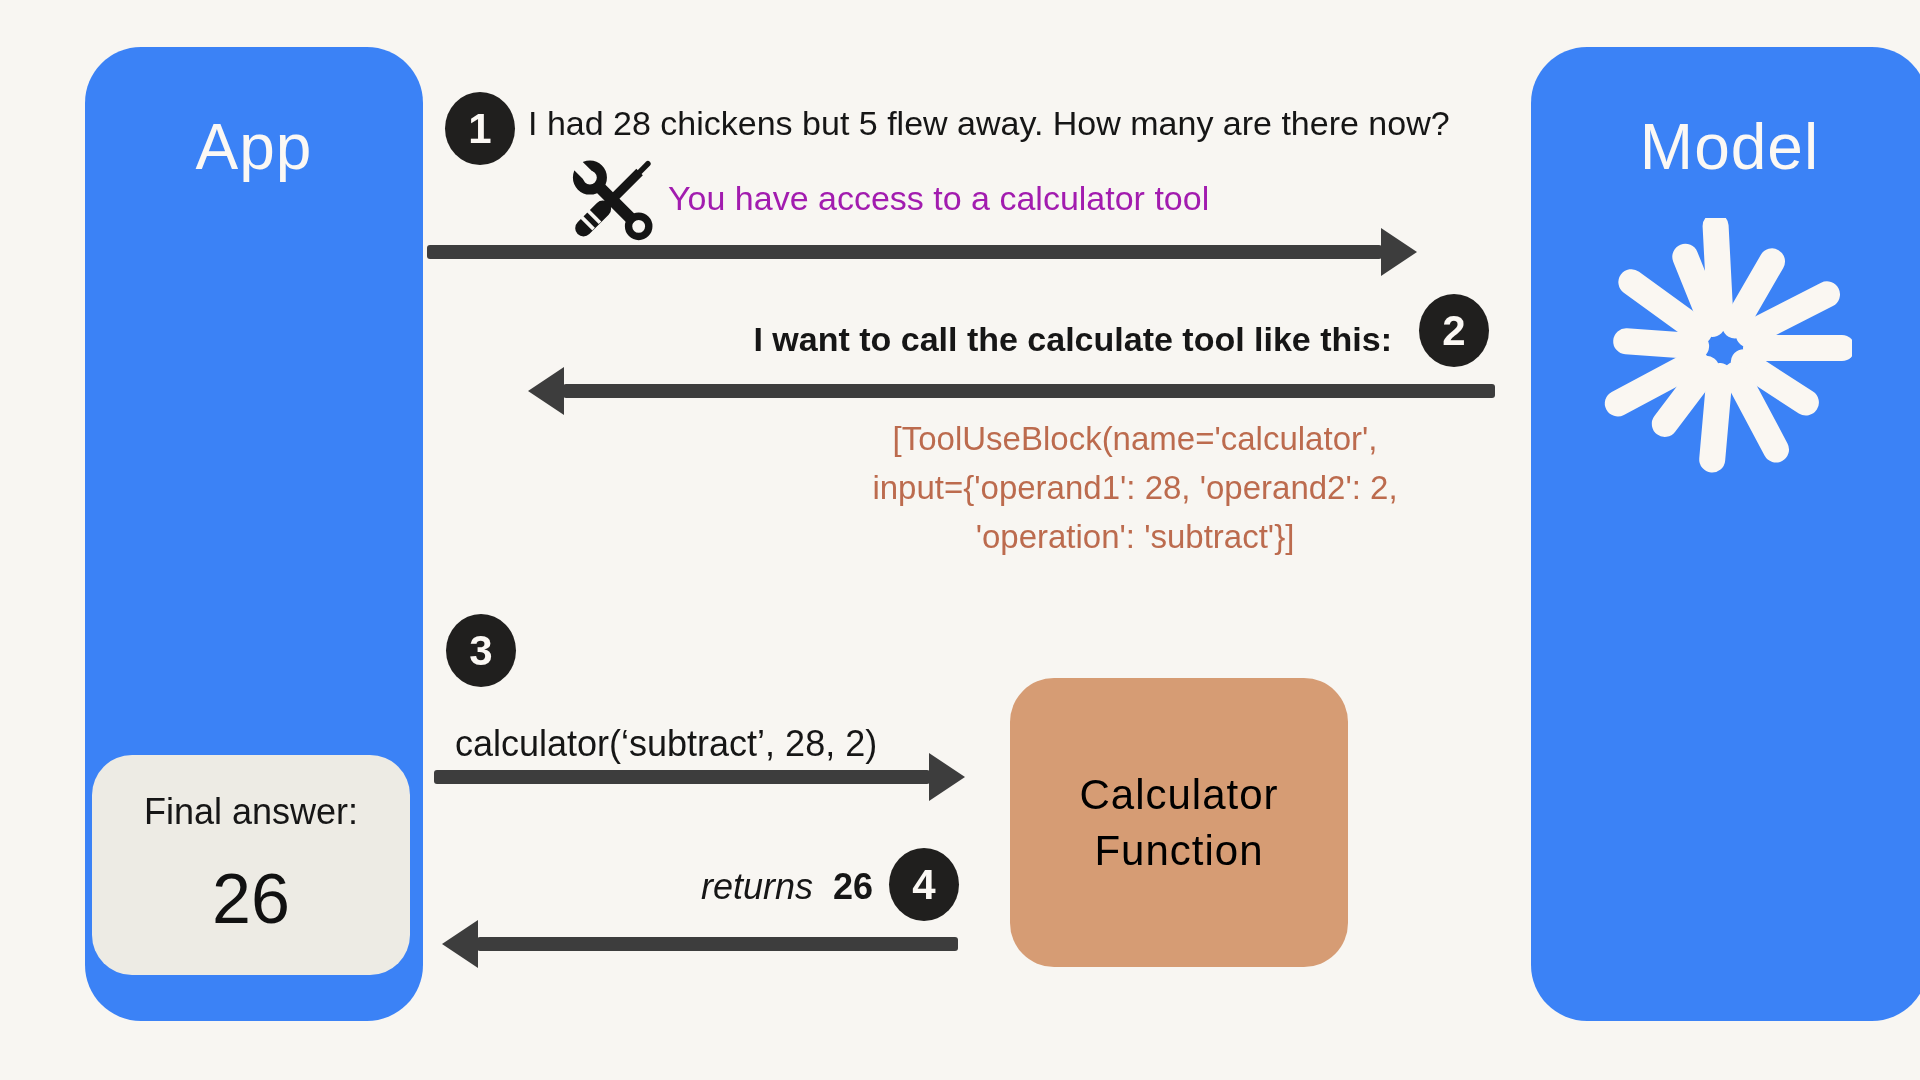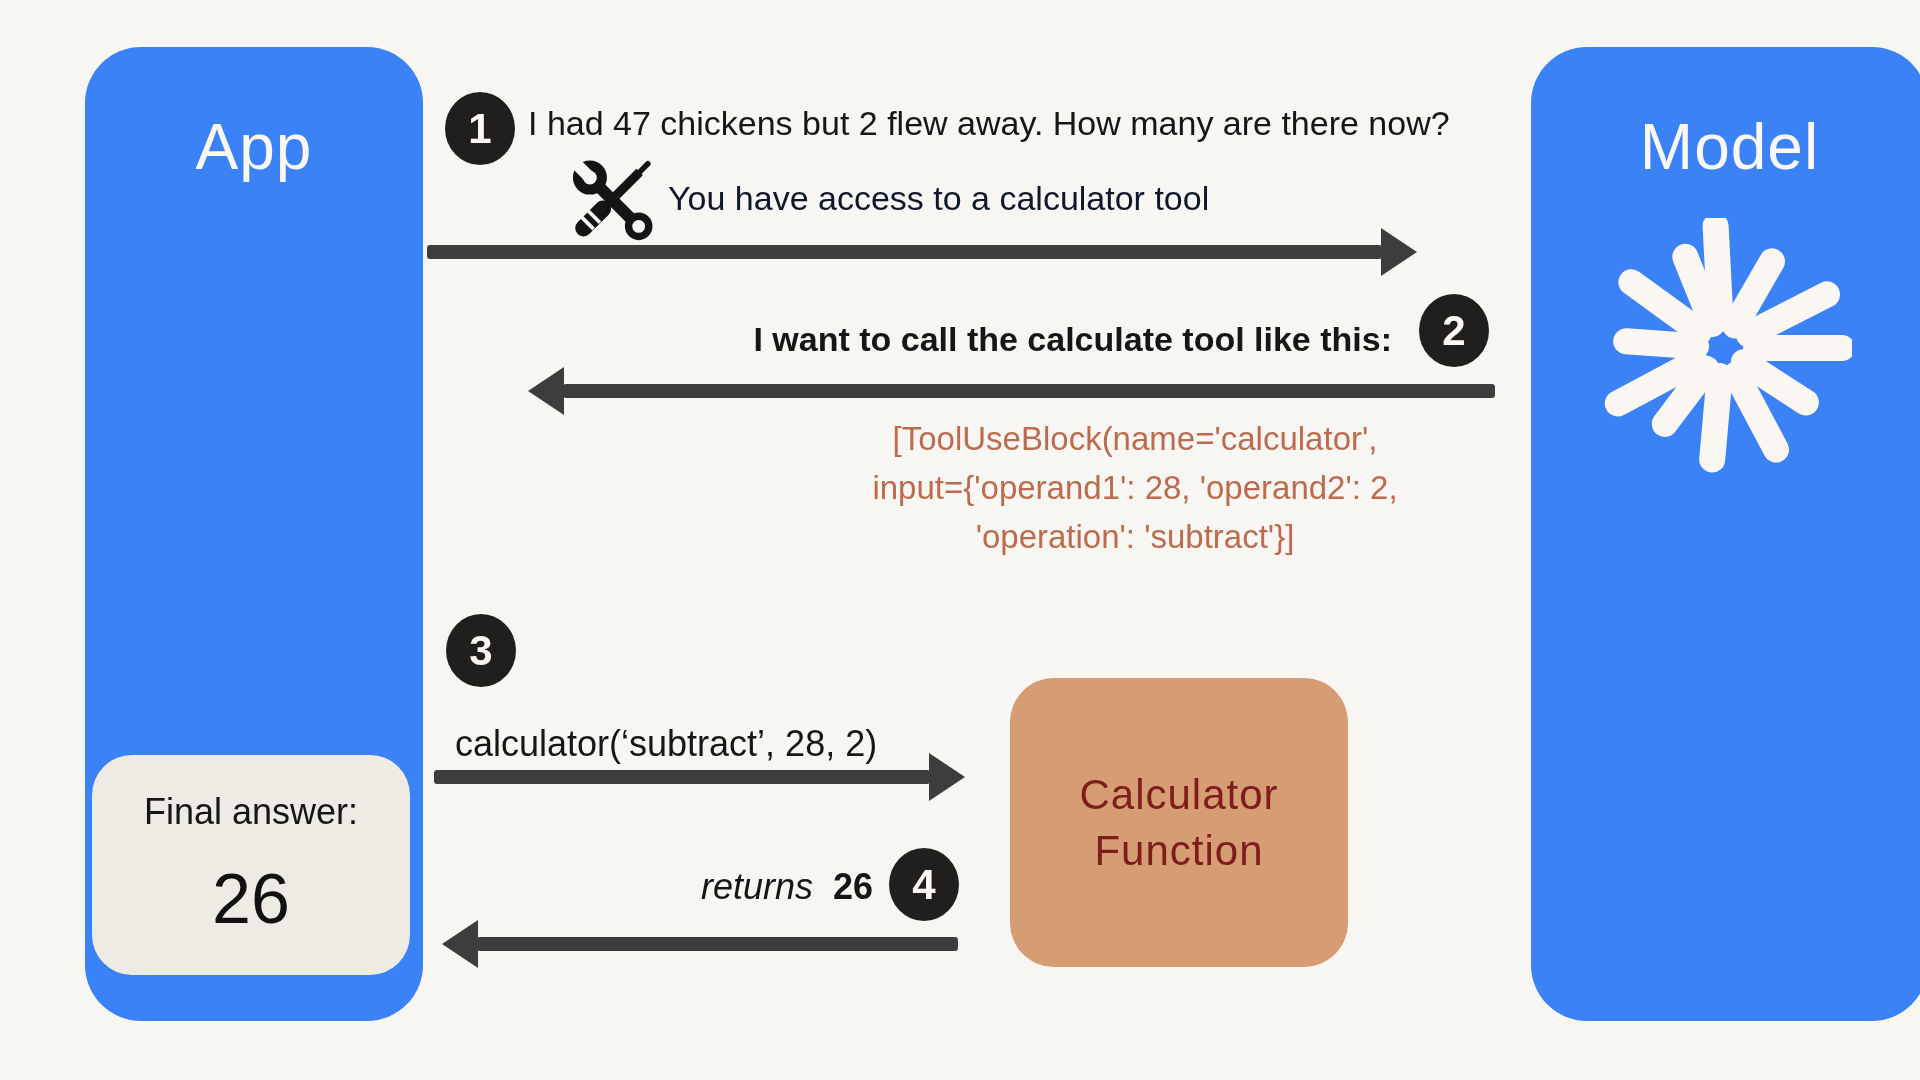--- a/index.html
+++ b/index.html
@@ -37,38 +37,38 @@
   .final-label{font-size:36px;color:#161616;}
   .final-value{font-size:70px;color:#111;}
 
   
   .func-box{
     position:absolute;left:1010px;top:678px;width:338px;height:289px;
     background:#d69c74;border-radius:44px;
     display:flex;flex-direction:column;align-items:center;justify-content:center;
     gap:8px;
   }
-  .func-line{font-size:42px;color:#7f1d1d;letter-spacing:1px;}
+  .func-line{font-size:42px;color:#000000;letter-spacing:1px;}
 
   
   .badge{
     position:absolute;width:70px;height:73px;border-radius:50%;
     background:#201f1e;color:#fbf8f4;
     display:flex;align-items:center;justify-content:center;
     font-size:42px;font-weight:600;
   }
   .badge-1{left:445px;top:92px;}
   .badge-2{left:1419px;top:294px;}
   .badge-3{left:446px;top:614px;}
   .badge-4{left:889px;top:848px;}
 
   
   .msg{position:absolute;white-space:nowrap;}
   .msg-1{left:528px;top:104px;font-size:34px;}
-  .note-1{left:668px;top:179px;font-size:34px;color:#0f172a;text-align:right;}
+  .note-1{left:668px;top:179px;font-size:34px;color:#a21caf;text-align:right;}
   .msg-2{right:528px;top:320px;font-size:34px;font-weight:bold;}
   .code-block{
     position:absolute;left:845px;top:414px;width:580px;
     text-align:center;font-size:33px;line-height:49px;color:#bc6b4e;
   }
   .msg-3{left:455px;top:702px;font-size:36px;margin-top:21px;}
   .msg-4{right:1047px;top:866px;font-size:36px;}
   .msg-4 .it{font-style:italic;font-weight:400;margin-left:29px;}
   .msg-4 .bd{font-weight:700;font-style:normal;margin-left:10px;}
 
@@ -123,21 +123,21 @@
       </g>
     </svg>
   </div>
 
   <div class="func-box">
     <div class="func-line">Calculator</div>
     <div class="func-line">Function</div>
   </div>
 
   <div class="badge badge-1">1</div>
-  <div class="msg msg-1">I had 47 chickens but 2 flew away. How many are there now?</div>
+  <div class="msg msg-1">I had 28 chickens but 5 flew away. How many are there now?</div>
   <svg class="tools-icon" viewBox="0 0 100 100">
 
     <line x1="19" y1="85" x2="40" y2="64" stroke="#151515" stroke-width="18" stroke-linecap="round"></line>
     <line x1="17" y1="73" x2="30" y2="86" stroke="#f8f6f2" stroke-width="4"></line>
     <line x1="24" y1="66" x2="37" y2="79" stroke="#f8f6f2" stroke-width="4"></line>
 
     <line x1="42" y1="62" x2="80" y2="24" stroke="#151515" stroke-width="10"></line>
     <line x1="80" y1="24" x2="89" y2="15" stroke="#151515" stroke-width="6" stroke-linecap="round"></line>
 
     <line x1="32" y1="36" x2="74" y2="78" stroke="#151515" stroke-width="13"></line>

